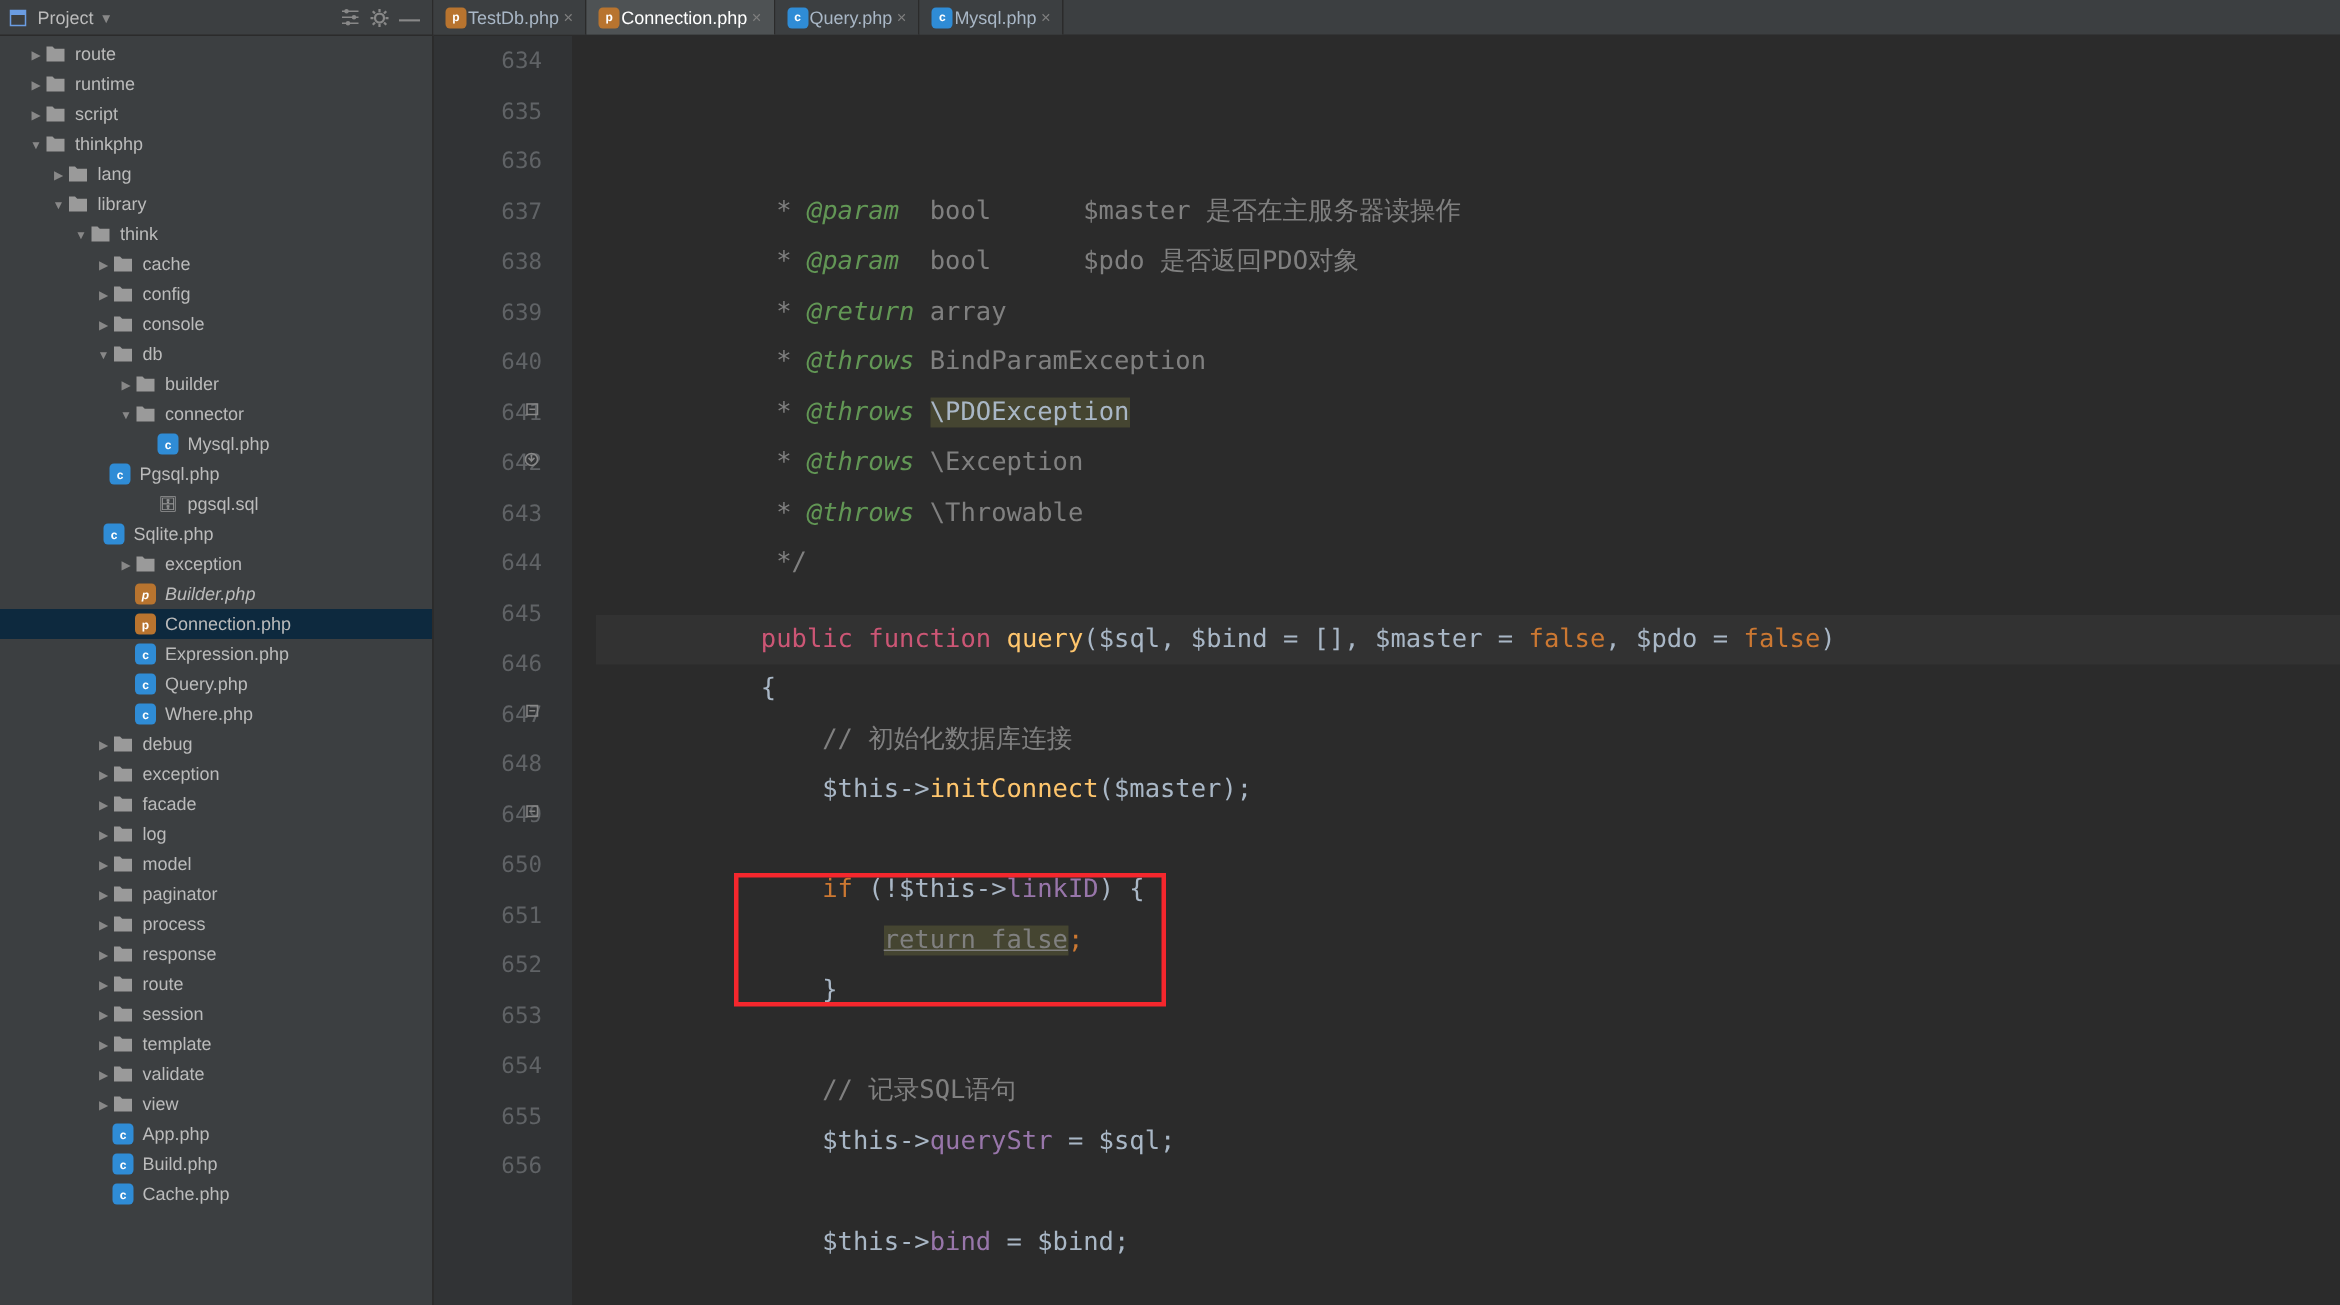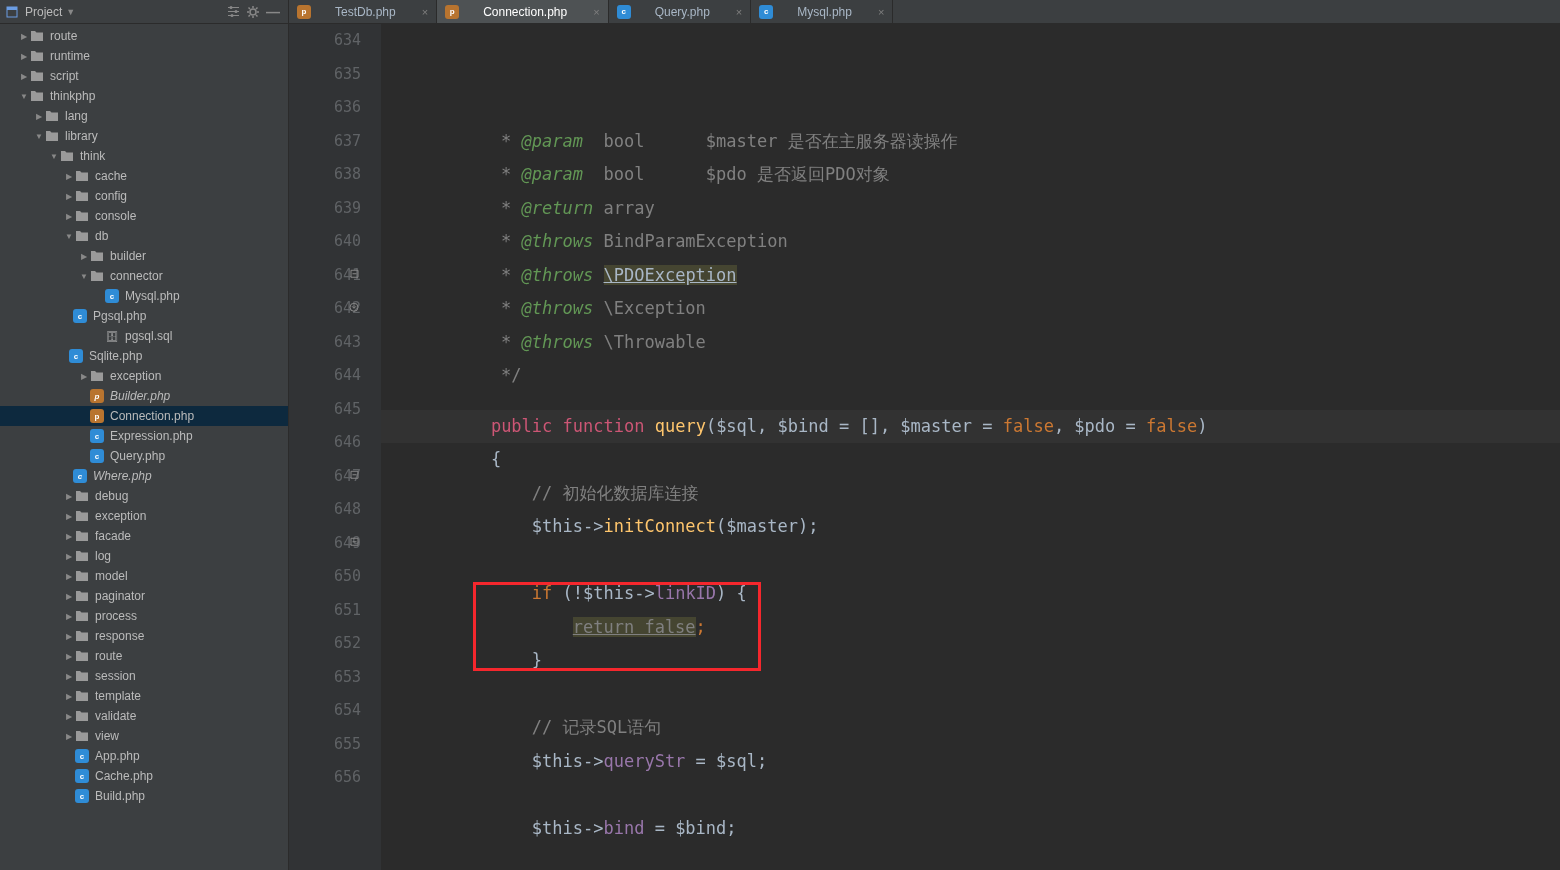--- a/index.html
+++ b/index.html
@@ -157,21 +157,21 @@
     }
     
     .tab {
       display: flex;
       align-items: center;
       padding: 0 8px;
       background: #3c3f41;
       border-right: 1px solid #2b2b2b;
       font-size: 12px;
       cursor: pointer;
-      gap: 24px;
+      gap: 1px;
       text-align: right;
     }
     
     .tab.active {
       background: #4e5254;
       color: #fff;
     }
     
     .tab-icon {
       width: 14px;
@@ -184,20 +184,21 @@
       font-size: 11px;
       margin-left: 2px;
     }
     
     .code-area {
       flex: 1;
       display: flex;
       background: #2b2b2b;
       overflow: auto;
       position: relative;
+      gap: 16px;
     }
     
     .gutter {
       background: #313335;
       min-width: 92px;
       text-align: right;
       color: #606366;
       font-family: "Consolas", monospace;
       font-size: 15px;
       padding-right: 20px;
@@ -245,21 +246,21 @@
       border: 3px solid #f5272d;
       pointer-events: none;
     }
     
     
     .c-comment { color: #808080; }
     .c-doctag { color: #629755; font-style: italic; }
     .c-keyword { color: #cc7832; }
     .c-function { color: #ffc66d; }
     .c-var { color: #9876aa; }
-    .c-underline { text-decoration: underline; background: rgba(128,128,64,0.3); }
+    .c-underline { background: rgba(128,128,64,0.3); }
     .c-pink { color: #cc5675; }
     .c-warn { color: #808080; text-decoration: underline; text-decoration-color: #808080; background: rgba(128,128,64,0.3); }
     .c-bold-italic { font-style: italic; font-weight: bold; }
   </style>
 </head>
 <body>
 
 <div class="main-container">
   <div class="project-panel">
     <div class="project-header">
@@ -466,21 +467,21 @@
           </span>
           <span>Expression.php</span>
         </div>
         <div class="tree-item" style="padding-left: 79px;">
           <span class="tree-arrow"></span>
           <span class="tree-icon">
             <span class="php-icon"></span>
           </span>
           <span>Query.php</span>
         </div>
-        <div class="tree-item" style="padding-left: 62px; font-style: italic;">
+        <div class="tree-item" style="padding-left: 79px;">
           <span class="tree-arrow"></span>
           <span class="tree-icon">
             <span class="php-icon"></span>
           </span>
           <span>Where.php</span>
         </div>
         <div class="tree-item" style="padding-left: 64px;">
           <span class="tree-arrow">▶</span>
           <span class="tree-icon">
             <svg class="folder-icon" width="14" height="12" viewBox="0 0 14 12">
@@ -602,28 +603,28 @@
           <span class="tree-icon">
             <span class="php-icon"></span>
           </span>
           <span>App.php</span>
         </div>
         <div class="tree-item" style="padding-left: 64px;">
           <span class="tree-arrow"></span>
           <span class="tree-icon">
             <span class="php-icon"></span>
           </span>
+          <span>Build.php</span>
+        </div>
+        <div class="tree-item" style="padding-left: 64px;">
+          <span class="tree-arrow"></span>
+          <span class="tree-icon">
+            <span class="php-icon"></span>
+          </span>
           <span>Cache.php</span>
-        </div>
-        <div class="tree-item" style="padding-left: 64px;">
-          <span class="tree-arrow"></span>
-          <span class="tree-icon">
-            <span class="php-icon"></span>
-          </span>
-          <span>Build.php</span>
         </div>
       </div>
   </div>
 
   <div class="editor-area">
     <div class="tabs-bar" id="tabs-bar">
         <div class="tab">
           <span class="tab-icon">
             <span class="php-orange-icon"></span>
           </span>

